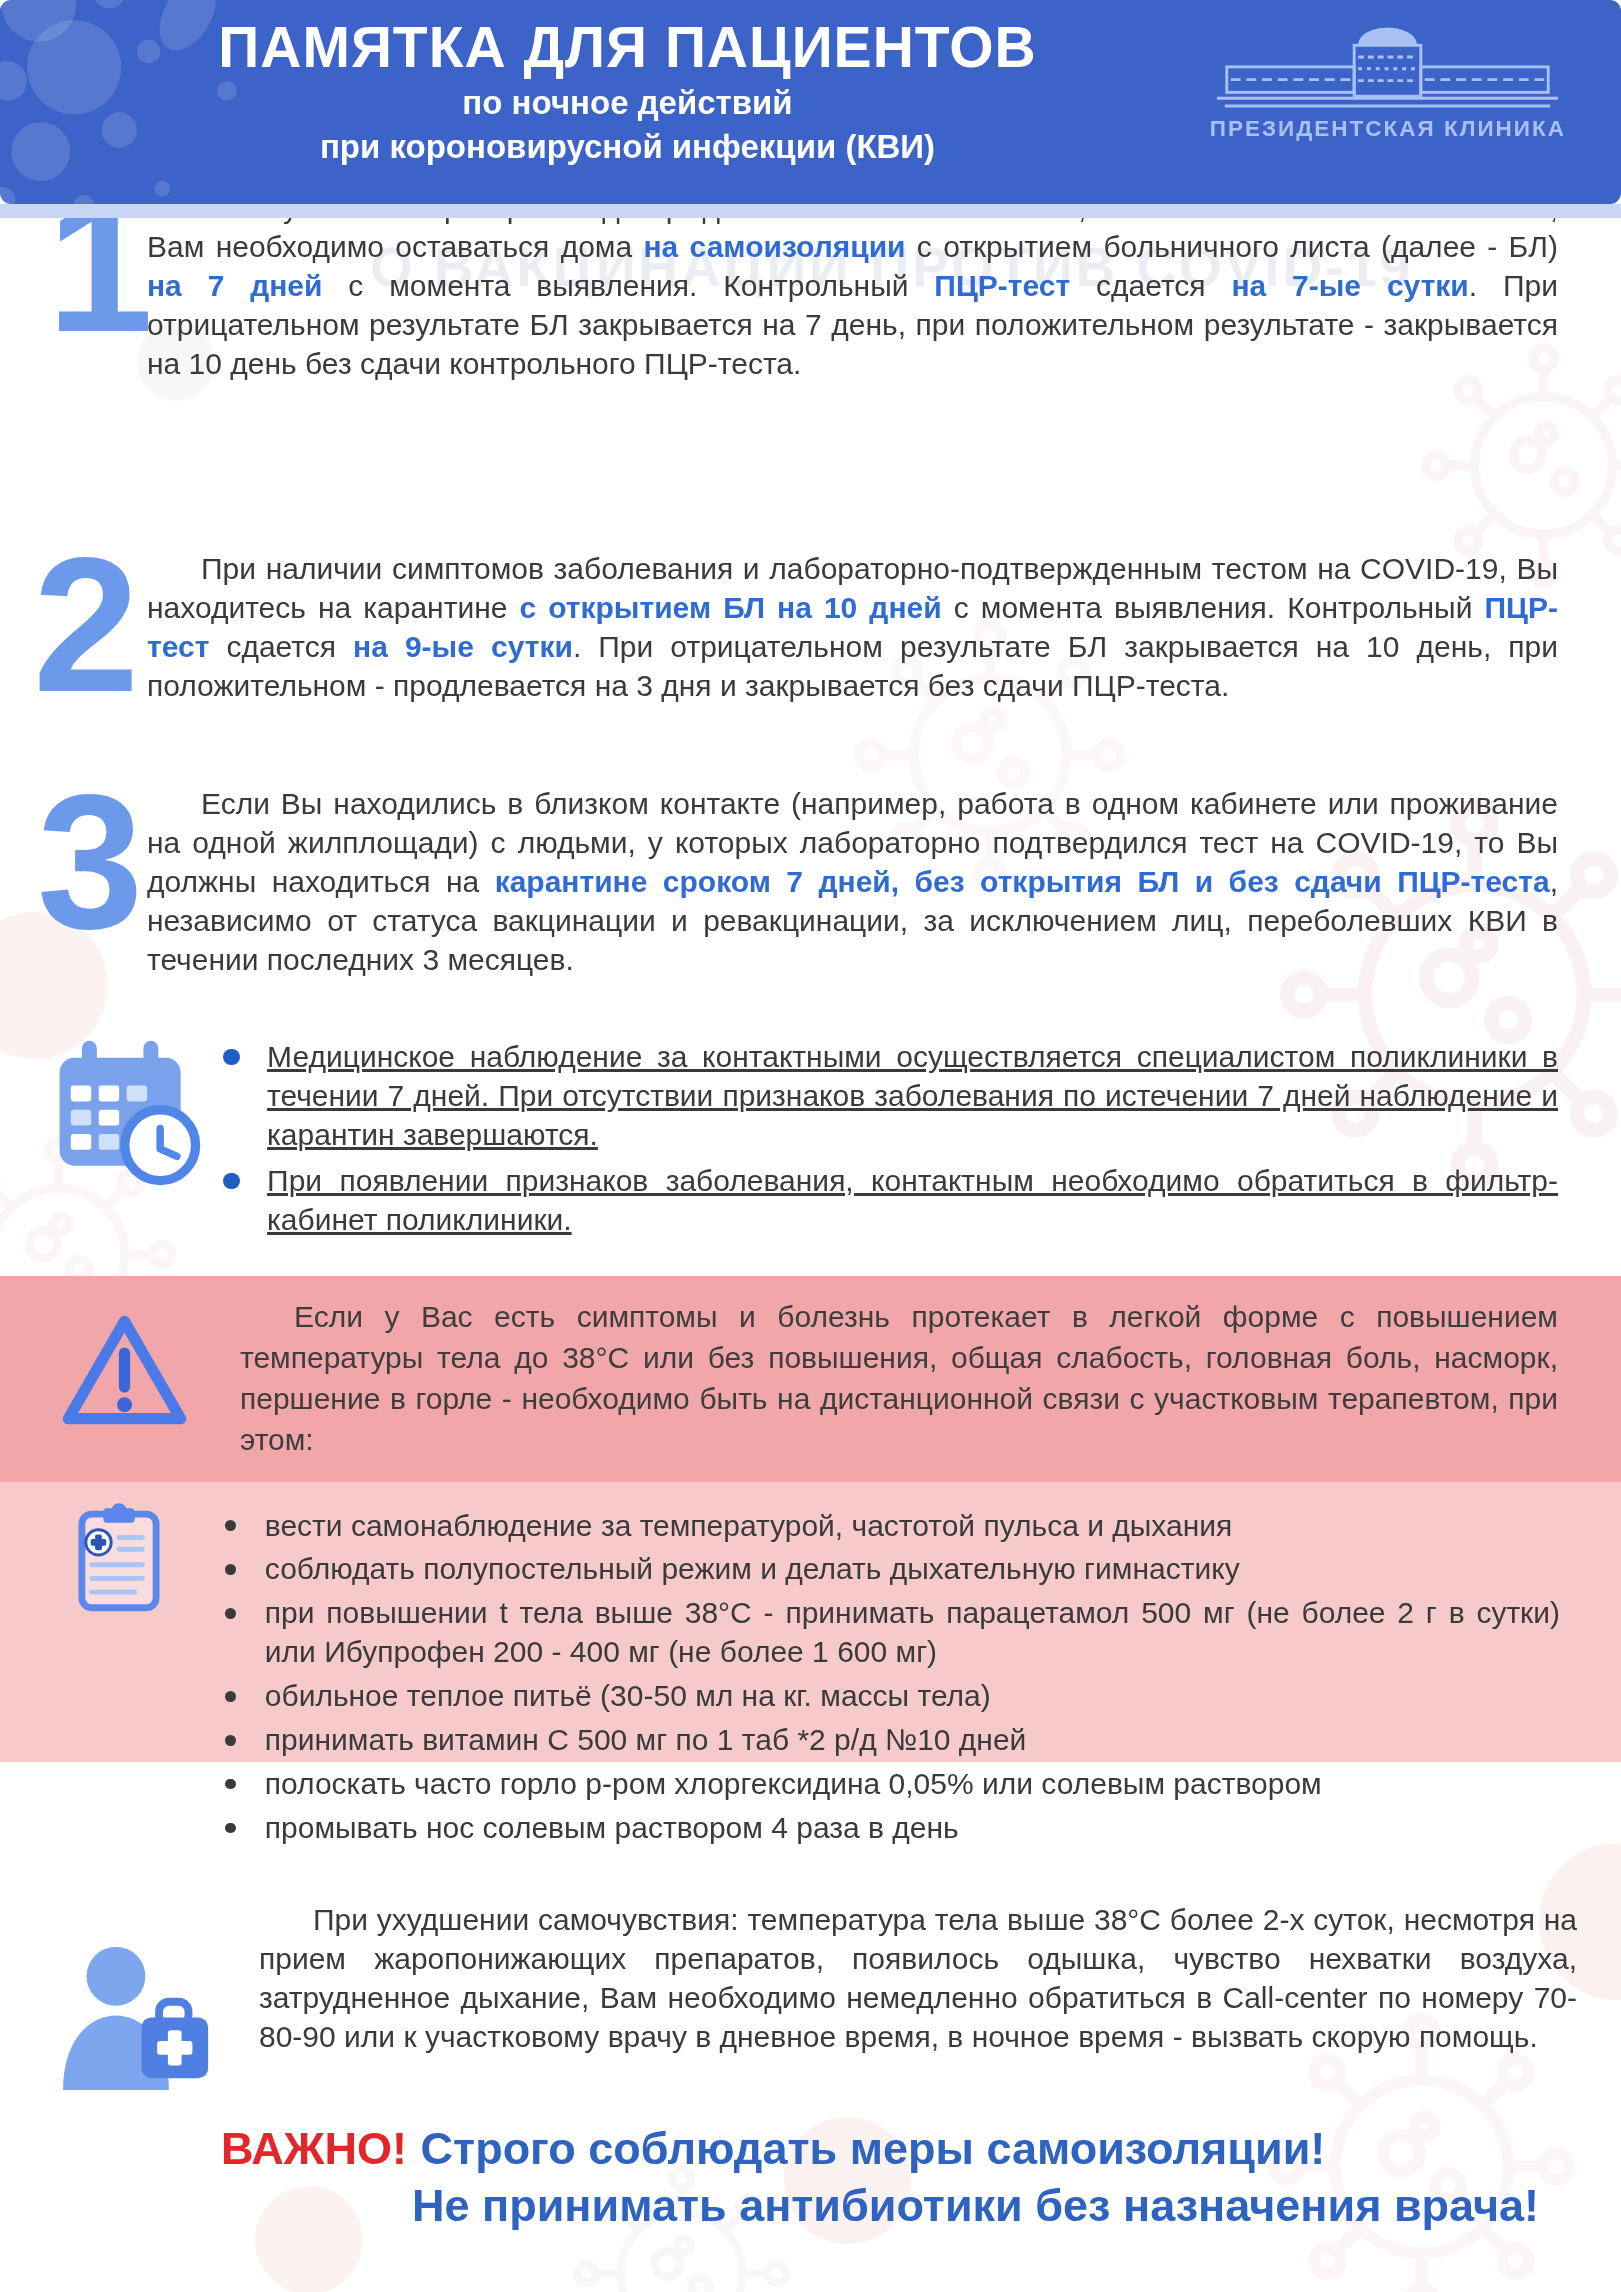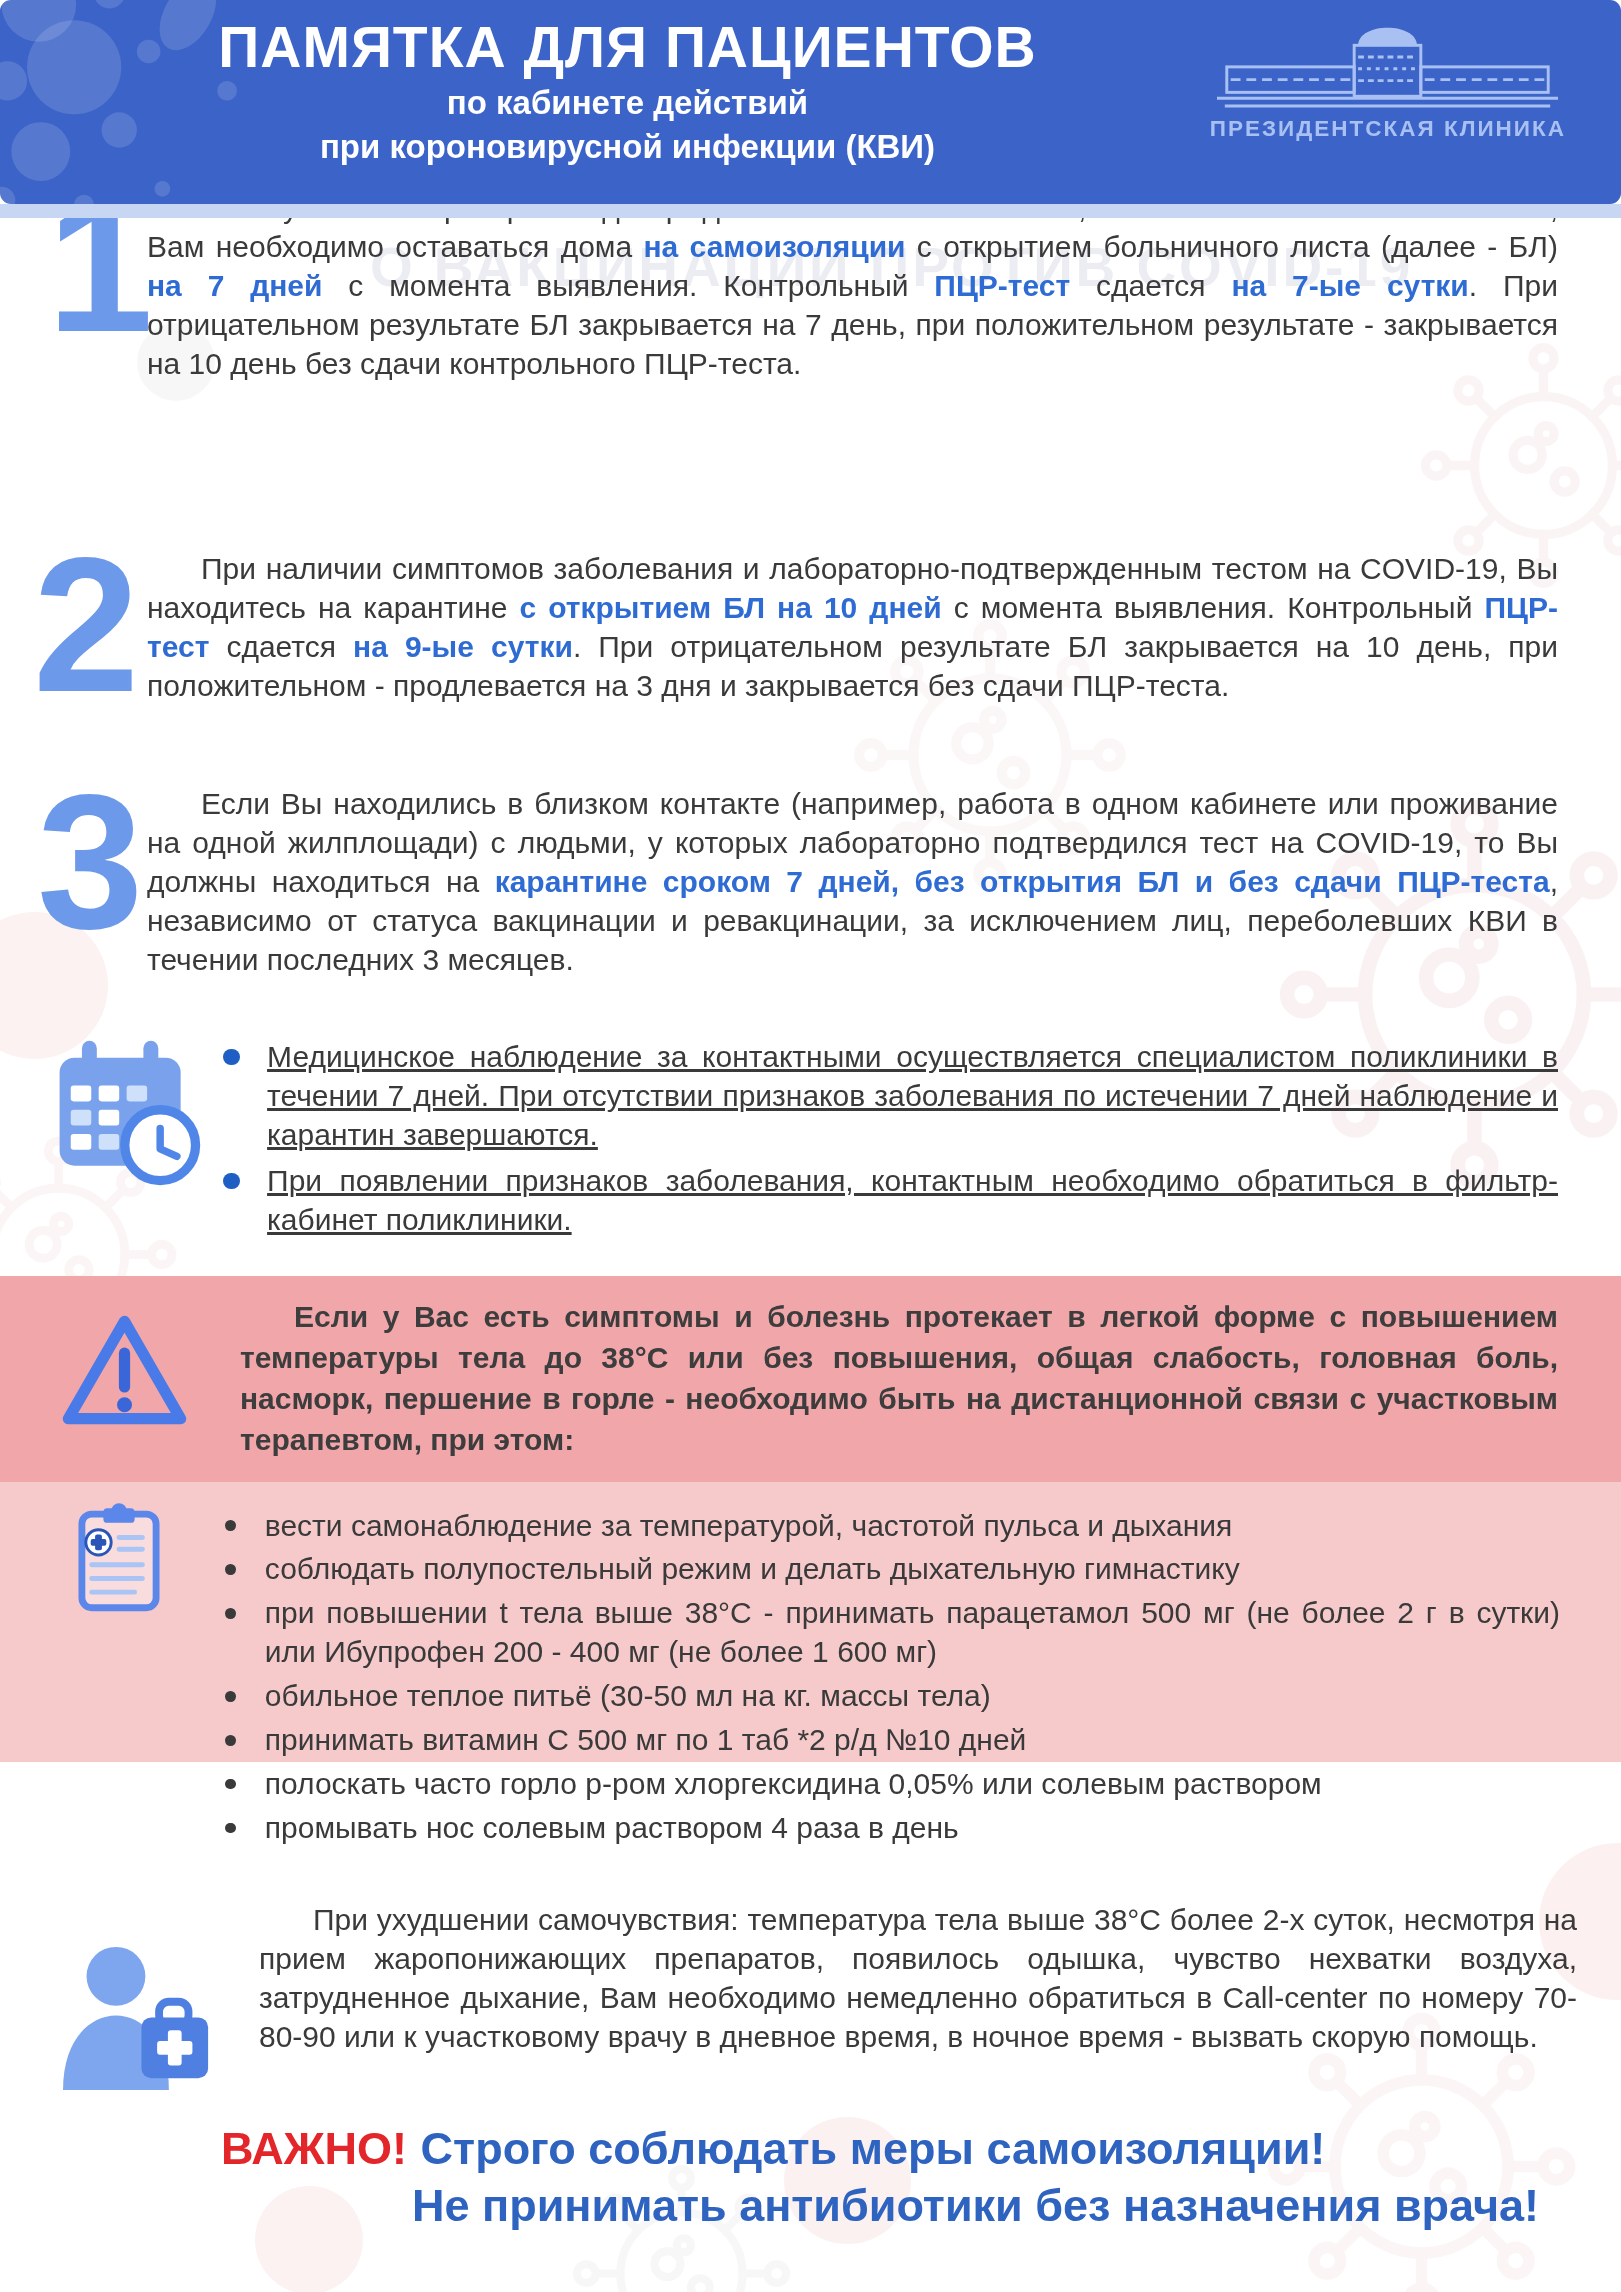--- a/index.html
+++ b/index.html
@@ -35,21 +35,21 @@
   .section-icon { position:absolute; z-index:2; }
   .obs { position:absolute; left:223px; top:1037px; width:1335px; z-index:2; }
   .obs-item { display:flex; margin-bottom:6.9px;text-decoration:underline; }
   .obs-dot { flex:none; width:16.7px; height:16.7px; border-radius:50%; background:#1f5fc4; margin:11.8px 27.4px 0 0; }
   .obs-text { font-size:30px; line-height:39px; text-align:justify; }
   
   .pink1 { position:absolute; left:0; top:1276px; width:1621px; height:206px; background:#f1a6aa; z-index:1; }
   .warn-icon { position:absolute; left:59px; top:35px; }
   .warn-text {
     position:absolute; left:240px; top:19.6px; width:1318px;
-    font-size:30px; line-height:41px; font-weight:bold; color:#3d3d3d;
+    font-size:30px; line-height:41px; font-weight:normal; color:#3d3d3d;
     text-align:justify; text-indent:54px;
   }
   .pink2 { position:absolute; left:0; top:1482px; width:1621px; height:280px; background:#f6c9cb; z-index:1; }
   .clip-icon { position:absolute; left:78px; top:19.6px; }
   .care { position:absolute; left:225px; top:23.5px; width:1335px; }
   .care-item { display:flex; margin-bottom:4.9px; }
   .care-dot { flex:none; width:10.8px; height:10.8px; border-radius:50%; background:#3a3a3a; margin:14.7px 29px 0 0; }
   .care-text { font-size:30px; line-height:39px; text-align:justify; }
   
   .deter-text {
@@ -128,21 +128,21 @@
         <circle cx="62" cy="184" r="30"></circle>
       <circle cx="142" cy="162" r="18"></circle>
         <ellipse cx="212" cy="44" rx="24" ry="40" transform="rotate(30 212 44)"></ellipse>
       <circle cx="252" cy="122" r="10"></circle>
         <circle cx="22" cy="234" r="14"></circle>
         <circle cx="106" cy="238" r="10"></circle>
       <circle cx="186" cy="222" r="8"></circle>
     </svg>
     <div class="header-titles">
       <div class="main-title">ПАМЯТКА ДЛЯ ПАЦИЕНТОВ</div>
-      <div class="sub-title">по кабинете действий</div>
+      <div class="sub-title">по ночное действий</div>
       <div class="sub-title">при короновирусной инфекции (КВИ)</div>
     </div>
     <div class="logo">
       <svg width="357" height="98" viewBox="0 0 364 100" fill="none" stroke="#a9c1f2" stroke-width="3">
         <path d="M152,34 C152,10 212,10 212,34 Z" fill="#a9c1f2" stroke="none"></path>
         <rect x="148" y="34" width="68" height="52"></rect>
         <line x1="152" y1="46" x2="212" y2="46" stroke-dasharray="6 4"></line>
         <line x1="152" y1="58" x2="212" y2="58" stroke-dasharray="4 5"></line>
         <line x1="152" y1="70" x2="212" y2="70" stroke-dasharray="6 4"></line>
         <rect x="18" y="56" width="130" height="26"></rect>

